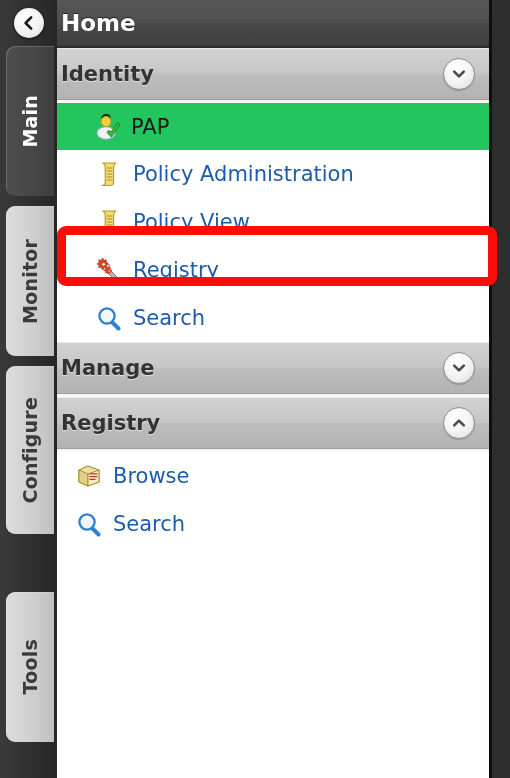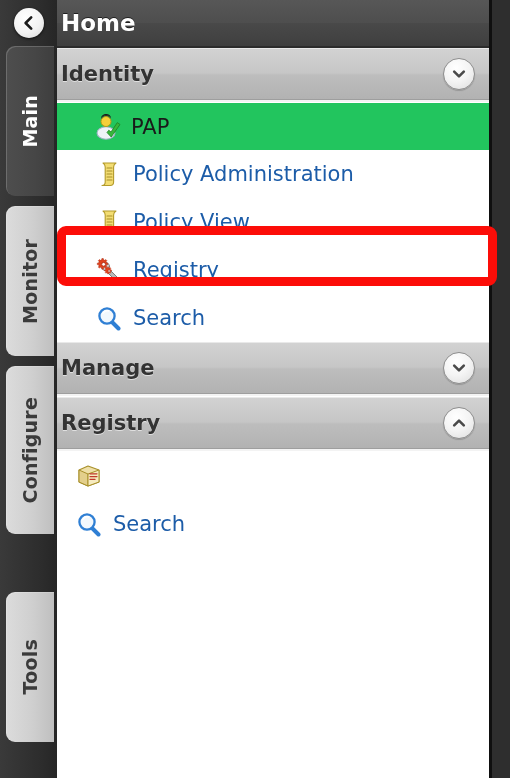--- a/index.html
+++ b/index.html
@@ -306,20 +306,21 @@
       </div>
     </div>
 
     <div class="nav-row deep">
       <svg class="ico" viewBox="0 0 26 26">
         <path d="M3 7 L12 3 L23 7 L23 19 L12 23 L3 19 Z" fill="#efe0a8" stroke="#a8902a" stroke-width="1.1" stroke-linejoin="round"></path>
         <path d="M3 7 L12 11 L12 23 L3 19 Z" fill="#e3cf8b" stroke="#a8902a" stroke-width="1"></path>
         <path d="M12 11 L23 7 L23 19 L12 23 Z" fill="#f6ebbf" stroke="#a8902a" stroke-width="1"></path>
         <path d="M14 10.8 H21 M14 13.6 H21 M14 16.4 H19" stroke="#c0392b" stroke-width="1.2" stroke-linecap="round"></path>
       </svg>
+      <span class="nlabel">Browse</span>
     </div>
 
     <div class="nav-row deep">
       <svg class="ico" viewBox="0 0 26 26">
         <path d="M15.5 16.5 L22.5 23.5" stroke="#2f7fd4" stroke-width="4" stroke-linecap="round"></path>
         <circle cx="11" cy="11" r="7.6" fill="#f2f8fd" stroke="#2f7fd4" stroke-width="2.3"></circle>
         <path d="M7 8.5 a5 5 0 0 1 5.5 -2.6" fill="none" stroke="#ffffff" stroke-width="1.6" stroke-linecap="round"></path>
       </svg>
       <span class="nlabel">Search</span>
     </div>

